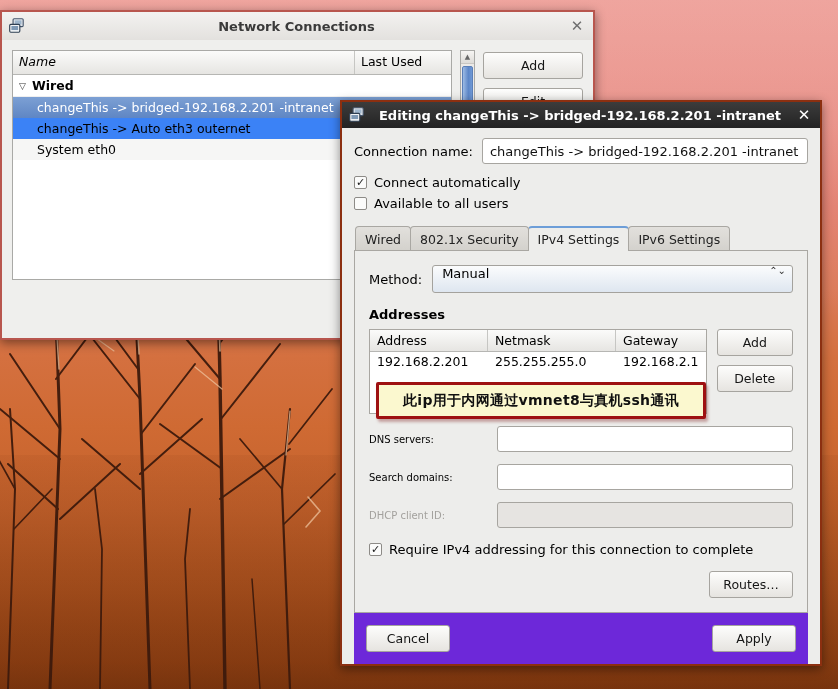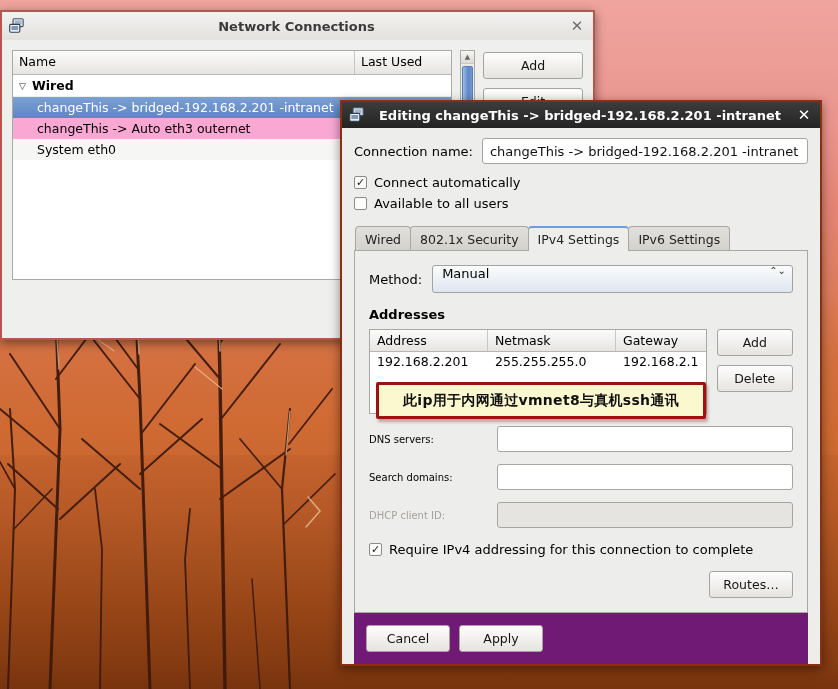--- a/index.html
+++ b/index.html
@@ -68,26 +68,26 @@
   #win-edit .titlebar { background:linear-gradient(to bottom,#3c3c3c,#232323); color:#ffffff; height:26px; }
   #win-edit .tb-close { color:#ffffff; font-weight:normal; cursor:pointer; }
   #win-edit .body { padding:10px 12px 0 12px; height:calc(100% - 26px); display:flex; flex-direction:column; }
 
   
   .listwrap { display:flex; gap:8px; }
   .listbox { flex:1; border:1px solid #a9a9a6; background:#ffffff; height:230px; position:relative; overflow:hidden; }
   .lhead { display:flex; height:24px;
     background:linear-gradient(to bottom,#fbfbfa,#e6e5e2);
     border-bottom:1px solid #b6b6b3; font-size:12.5px; }
-  .lhead .c1 { flex:1; padding:3px 6px; border-right:1px solid #c6c6c3; }
+  .lhead .c1 { flex:1; padding:3px 6px; border-right:1px solid #c6c6c3;font-style:italic; }
   .lhead .c2 { width:96px; padding:3px 6px; }
   .grprow { display:flex; align-items:center; gap:6px; padding:3px 6px; font-weight:bold;
     background:#ffffff; border-bottom:1px solid #efefef;}
   .tri { font-size:9px; color:#333; }
-  .row { display:flex; padding:3px 6px 3px 24px; background:#f9a8d4; }
+  .row { display:flex; padding:3px 6px 3px 24px; background:#3b82f6; }
   .row.alt { background:#f6f6f5; }
   .row.sel { background:linear-gradient(to bottom,#7ca0d4,#5f86c4); color:#ffffff; }
   .row .nm { flex:1; white-space:nowrap; overflow:hidden; }
   .row .lu { width:96px; }
   .vscroll { width:15px; border:1px solid #a9a9a6; background:#eceae7;
      display:flex; flex-direction:column; }
   .vscroll .arrow { height:13px; background:linear-gradient(to bottom,#f6f5f3,#dedcd8);
      border-bottom:1px solid #c9c7c3; display:flex; align-items:center; justify-content:center;
      font-size:7px; color:#666; }
   .vscroll .thumb { margin:2px 1px; height:106px; border-radius:2px;
@@ -168,22 +168,22 @@
     z-index:5;
   }
 
   .frow { display:flex; align-items:center; margin-top:12px; }
   .frow label { width:128px; font-size:10px; }
   .frow label.dim { color:#a3a19d; }
   .routes-row { display:flex; justify-content:flex-end; margin-top:14px; }
   .routes-btn { min-width:84px; }
 
   .dlg-actions {
-    display:flex; justify-content:flex-start; gap:9px;
-    padding:12px 12px 12px 12px; background:#701a75;
+    display:flex; justify-content:space-between; gap:9px;
+    padding:12px 12px 12px 12px; background:#6d28d9;
   }
   .dlg-actions .btn { min-width:84px; }
 </style>
 </head>
 <body>
 
 <div id="desktop">
   <div class="haze"></div>
   <div id="waterband"></div>
   <svg id="branches" viewBox="0 0 420 430" preserveAspectRatio="none">

